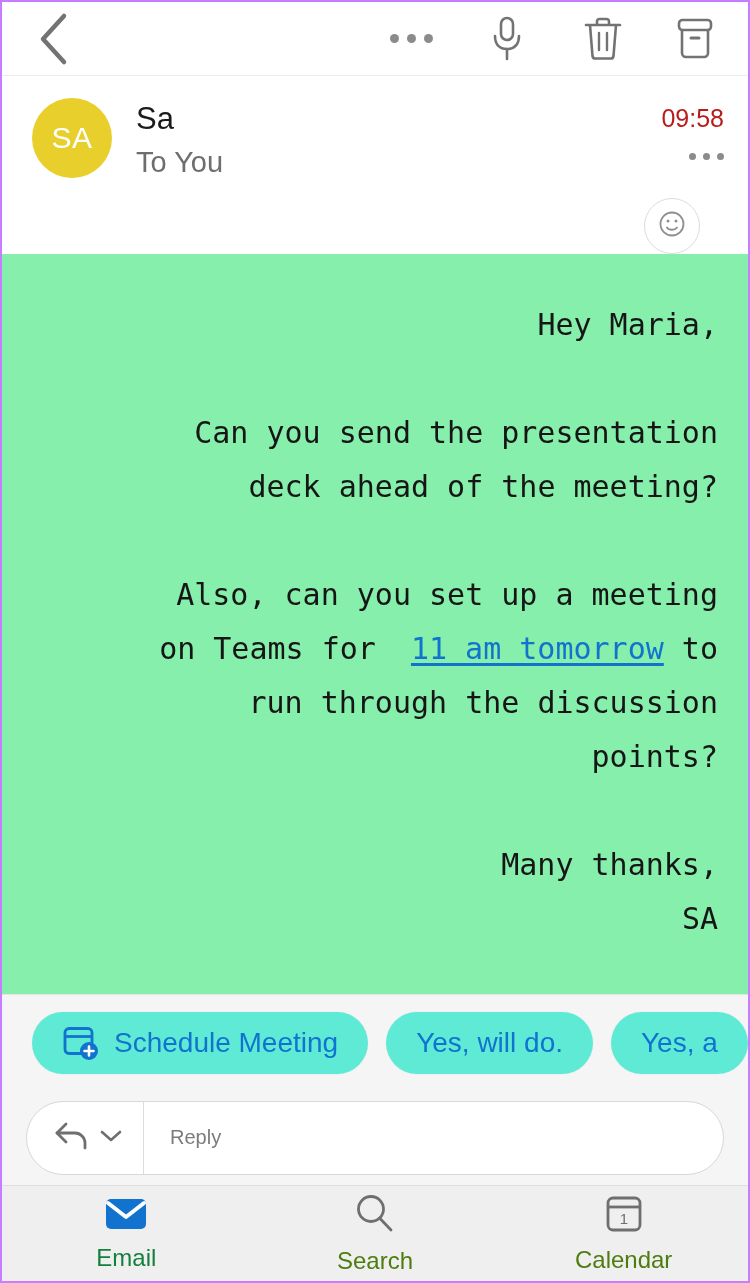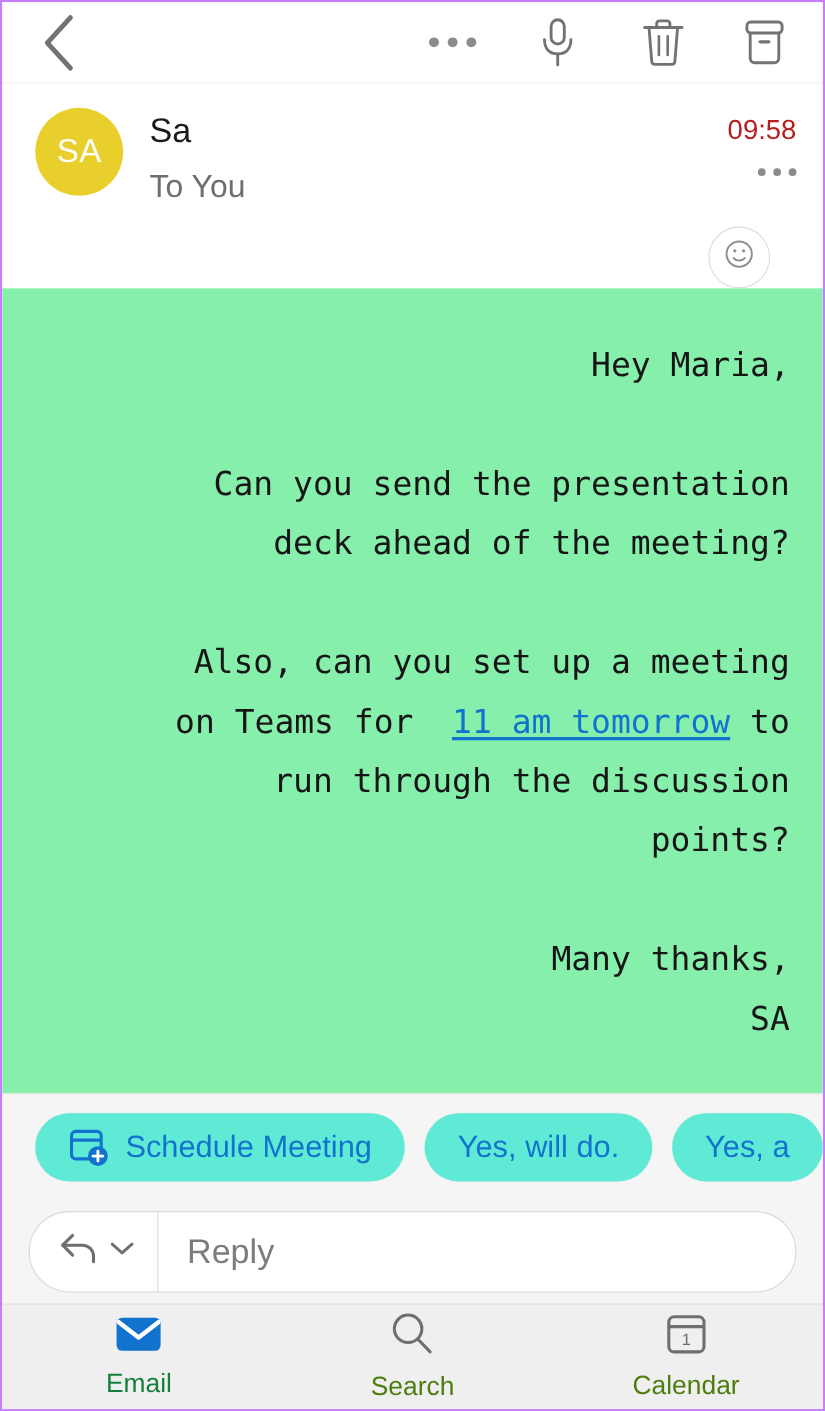--- a/index.html
+++ b/index.html
@@ -88,21 +88,21 @@
   .sender-name {
     font-size: 31px;
     color: #1b1b1b;
     line-height: 1.25;
     font-weight: 400;
   }
   .sender-to {
     font-size: 29px;
     color: #6e6e6e;
     line-height: 1.35;
-    margin-top: 12px;
+    margin-top: 4px;
   }
   .meta-block {
     flex: 0 0 auto;
     text-align: right;
     padding-top: 6px;
   }
   .msg-time {
     font-size: 25px;
     color: #b91c1c;
   }
@@ -212,21 +212,21 @@
     align-items: center;
     gap: 8px;
     padding: 0 20px 0 26px;
     height: 100%;
     border-right: 1px solid #dcdcdc;
     cursor: pointer;
   }
   .reply-placeholder {
     flex: 1 1 auto;
     padding-left: 26px;
-    font-size: 31px;
+    font-size: 20px;
     color: #7c7c7c;
     cursor: text;
   }
 
   
   .tabbar {
     flex: 0 0 96px;
     background: #efefef;
     border-top: 1px solid #dedede;
     display: flex;

